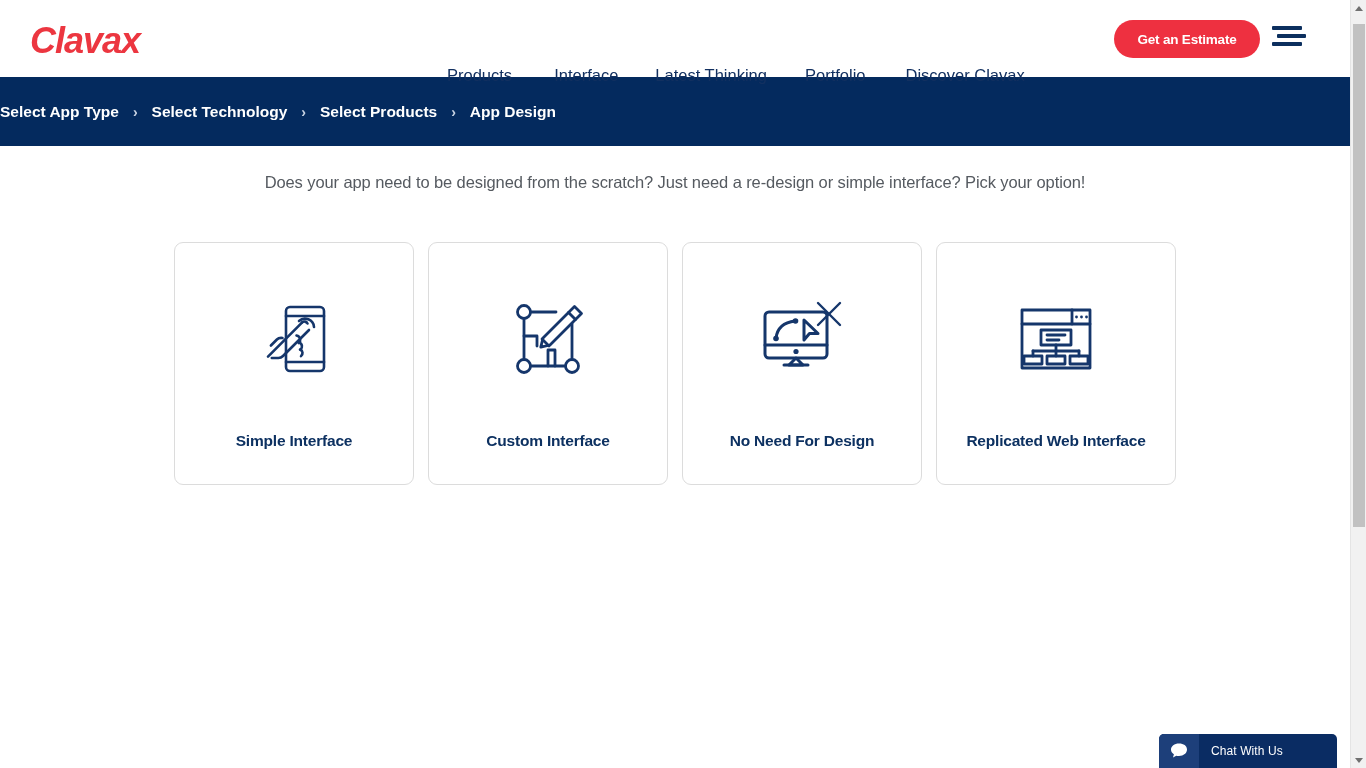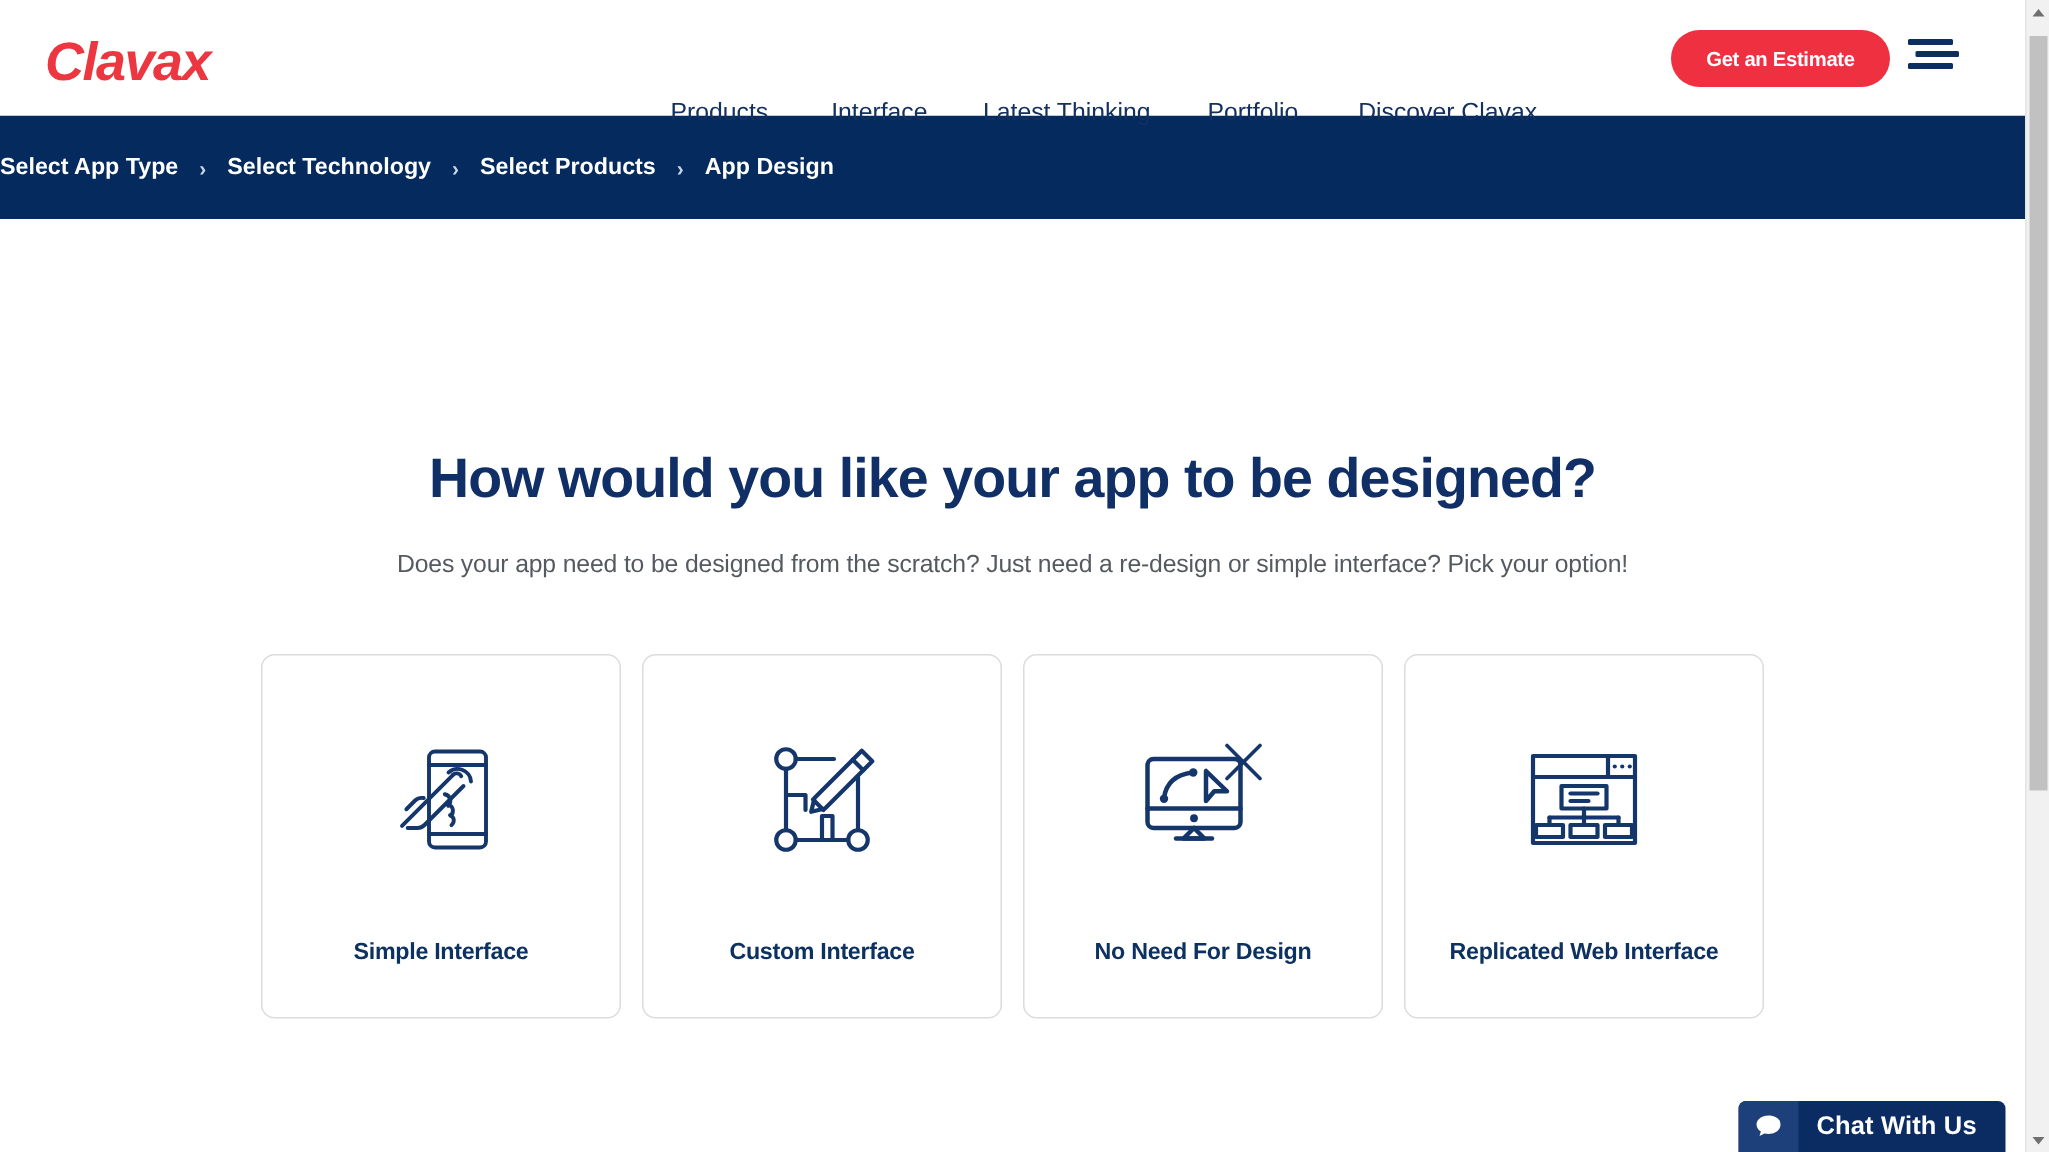--- a/index.html
+++ b/index.html
@@ -211,22 +211,22 @@
   .chat-icon-box {
     width: 40px;
     height: 34px;
     background: #1d3f7a;
     display: flex;
     align-items: center;
     justify-content: center;
   }
   .chat-label {
     color: #ffffff;
-    font-size: 17px;
-    font-weight: bold;
+    font-size: 12px;
+    font-weight: normal;
     margin-left: 12px;
     letter-spacing: 0.1px;
   }
 
   
   .scrollbar {
     position: absolute;
     right: 0; top: 0;
     width: 16px;
     height: 768px;
@@ -297,21 +297,20 @@
       <span class="crumb-sep">›</span>
       <span class="crumb">Select Technology</span>
       <span class="crumb-sep">›</span>
       <span class="crumb">Select Products</span>
       <span class="crumb-sep">›</span>
       <span class="crumb current">App Design</span>
     </div>
 
     <div class="main">
 
-      <h1 class="page-title">How would you like your app to be designed?</h1>
       <p class="page-subtitle">Does your app need to be designed from the scratch? Just need a re-design or simple interface? Pick your option!</p>
 
       <div class="card-row">
 
         <div class="card">
           <div class="card-icon">
             <svg width="90" height="90" viewBox="0 0 90 90" fill="none" stroke="#15366b" stroke-width="2.6" stroke-linecap="round" stroke-linejoin="round">
               <rect x="37" y="13" width="38" height="64" rx="4"></rect>
               <line x1="37" y1="22" x2="75" y2="22"></line>
               <line x1="37" y1="68" x2="75" y2="68"></line>

